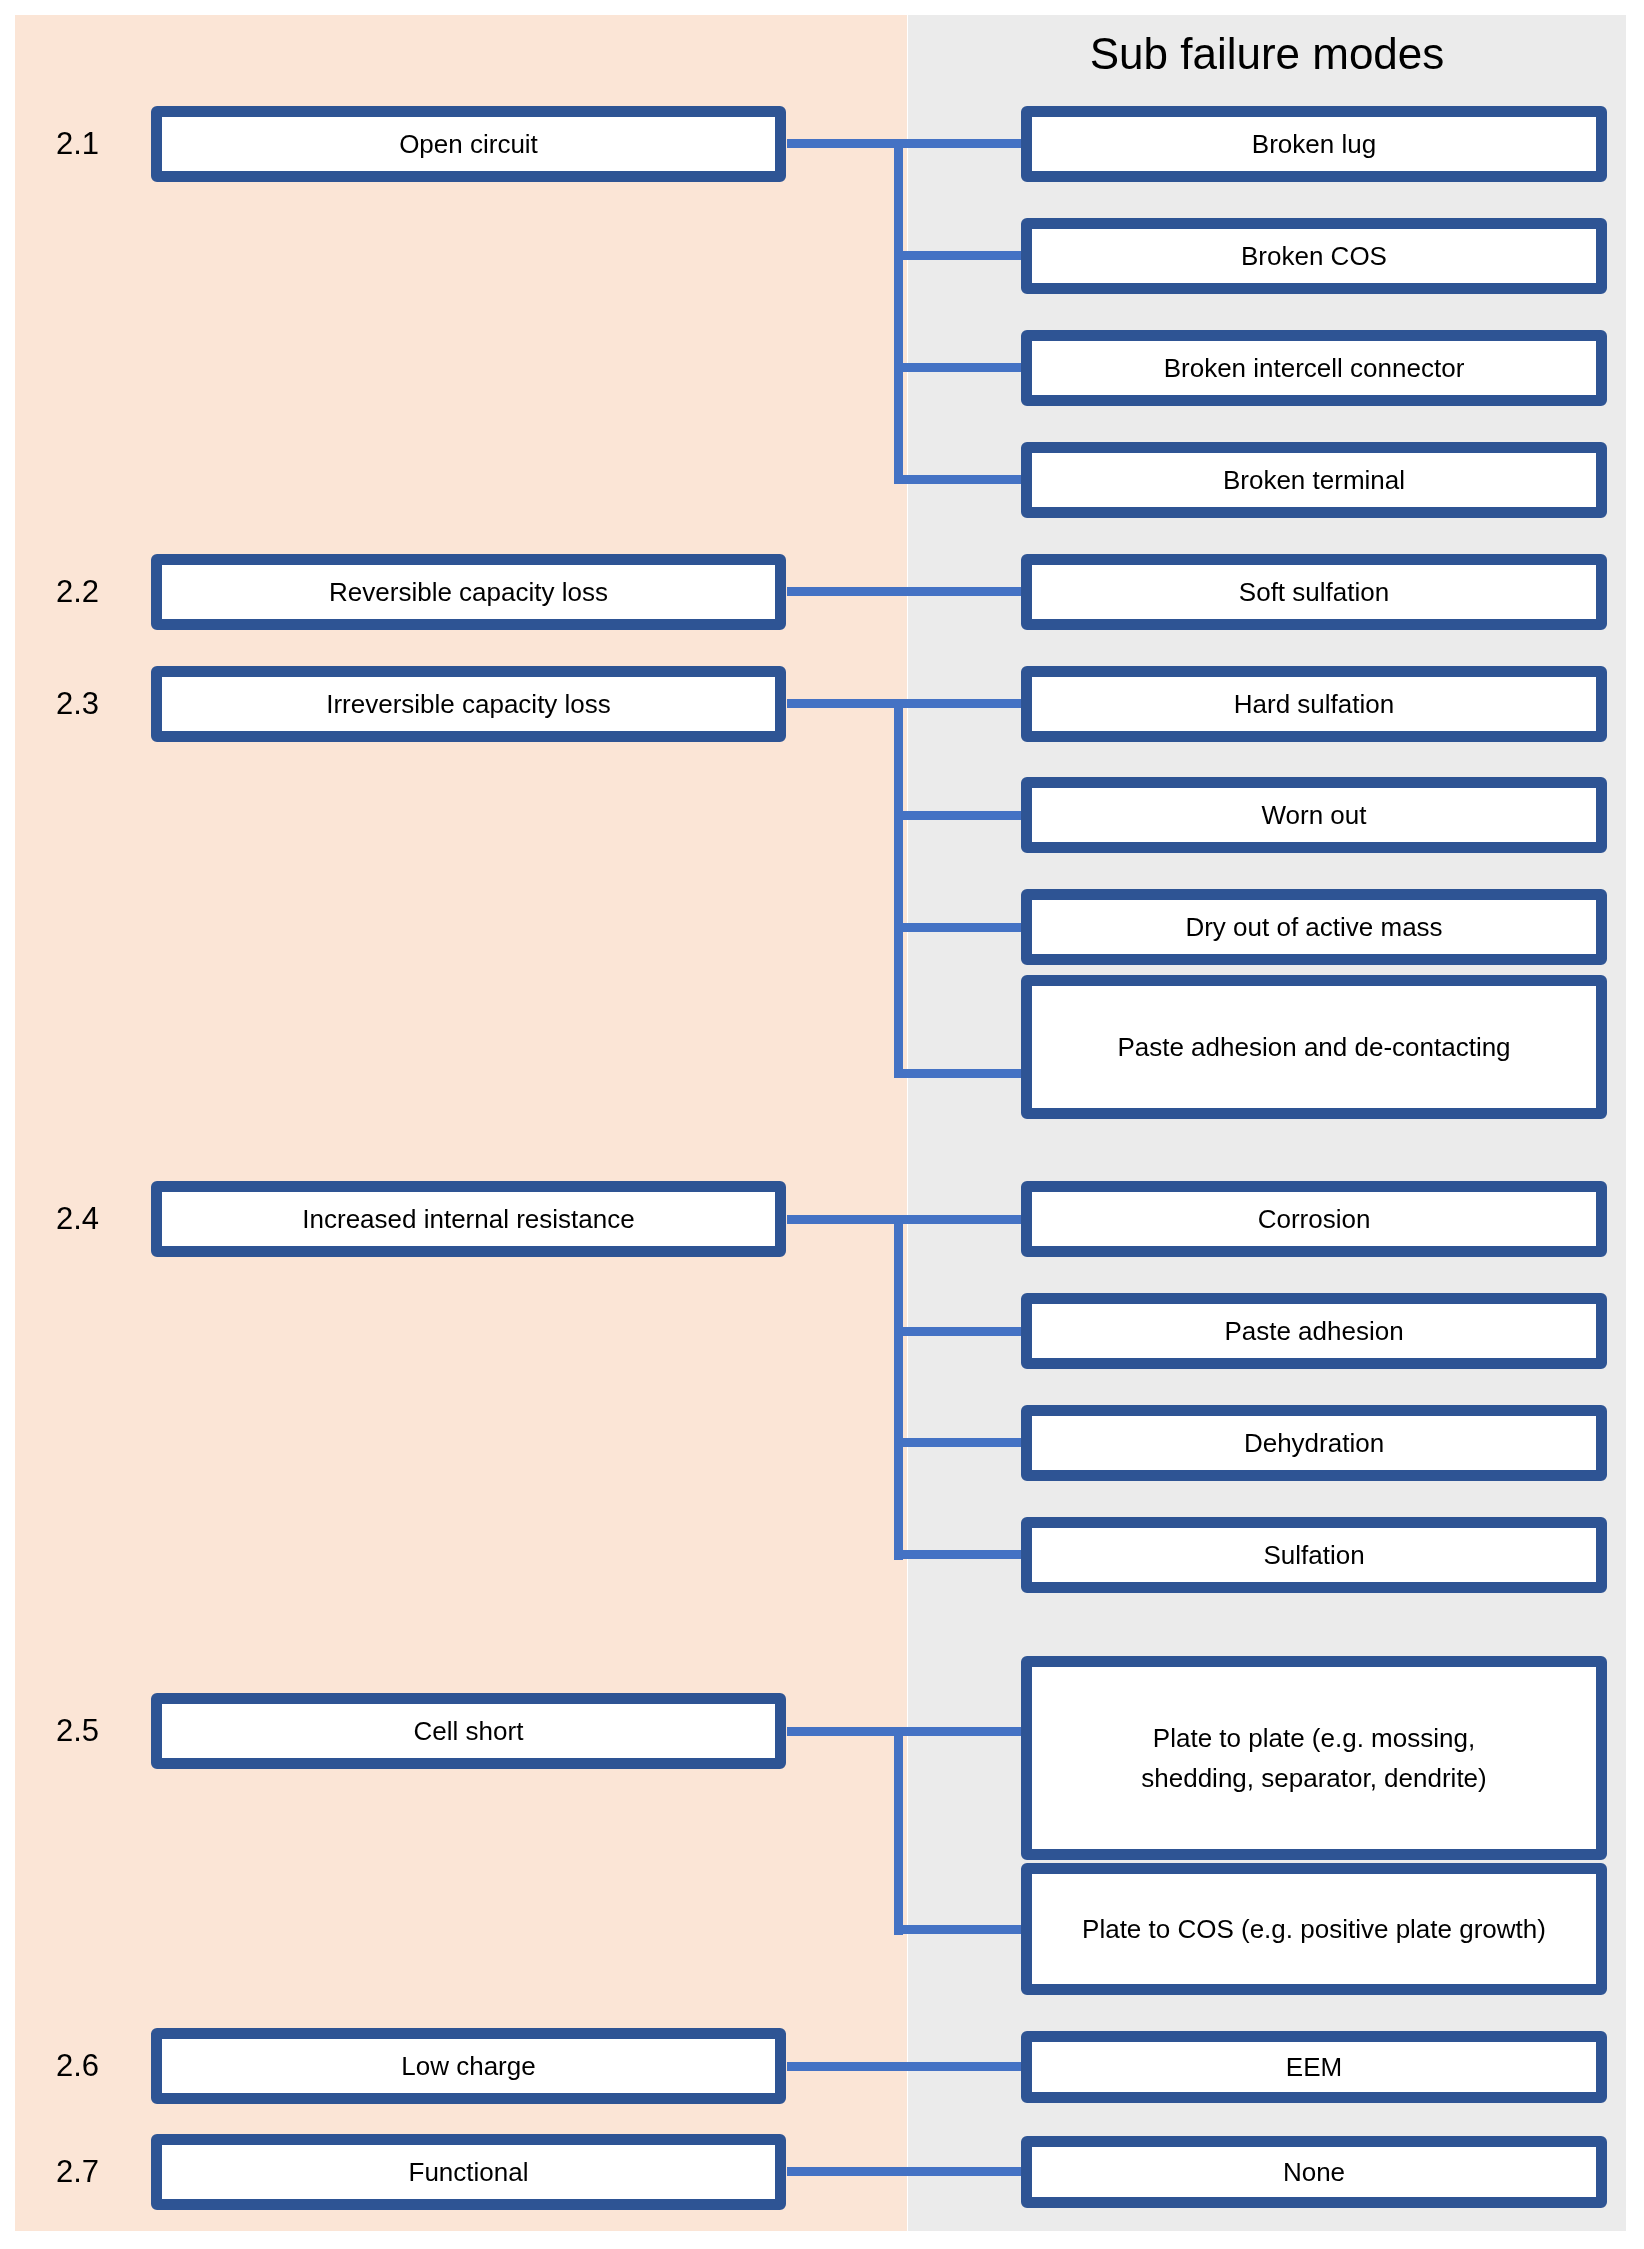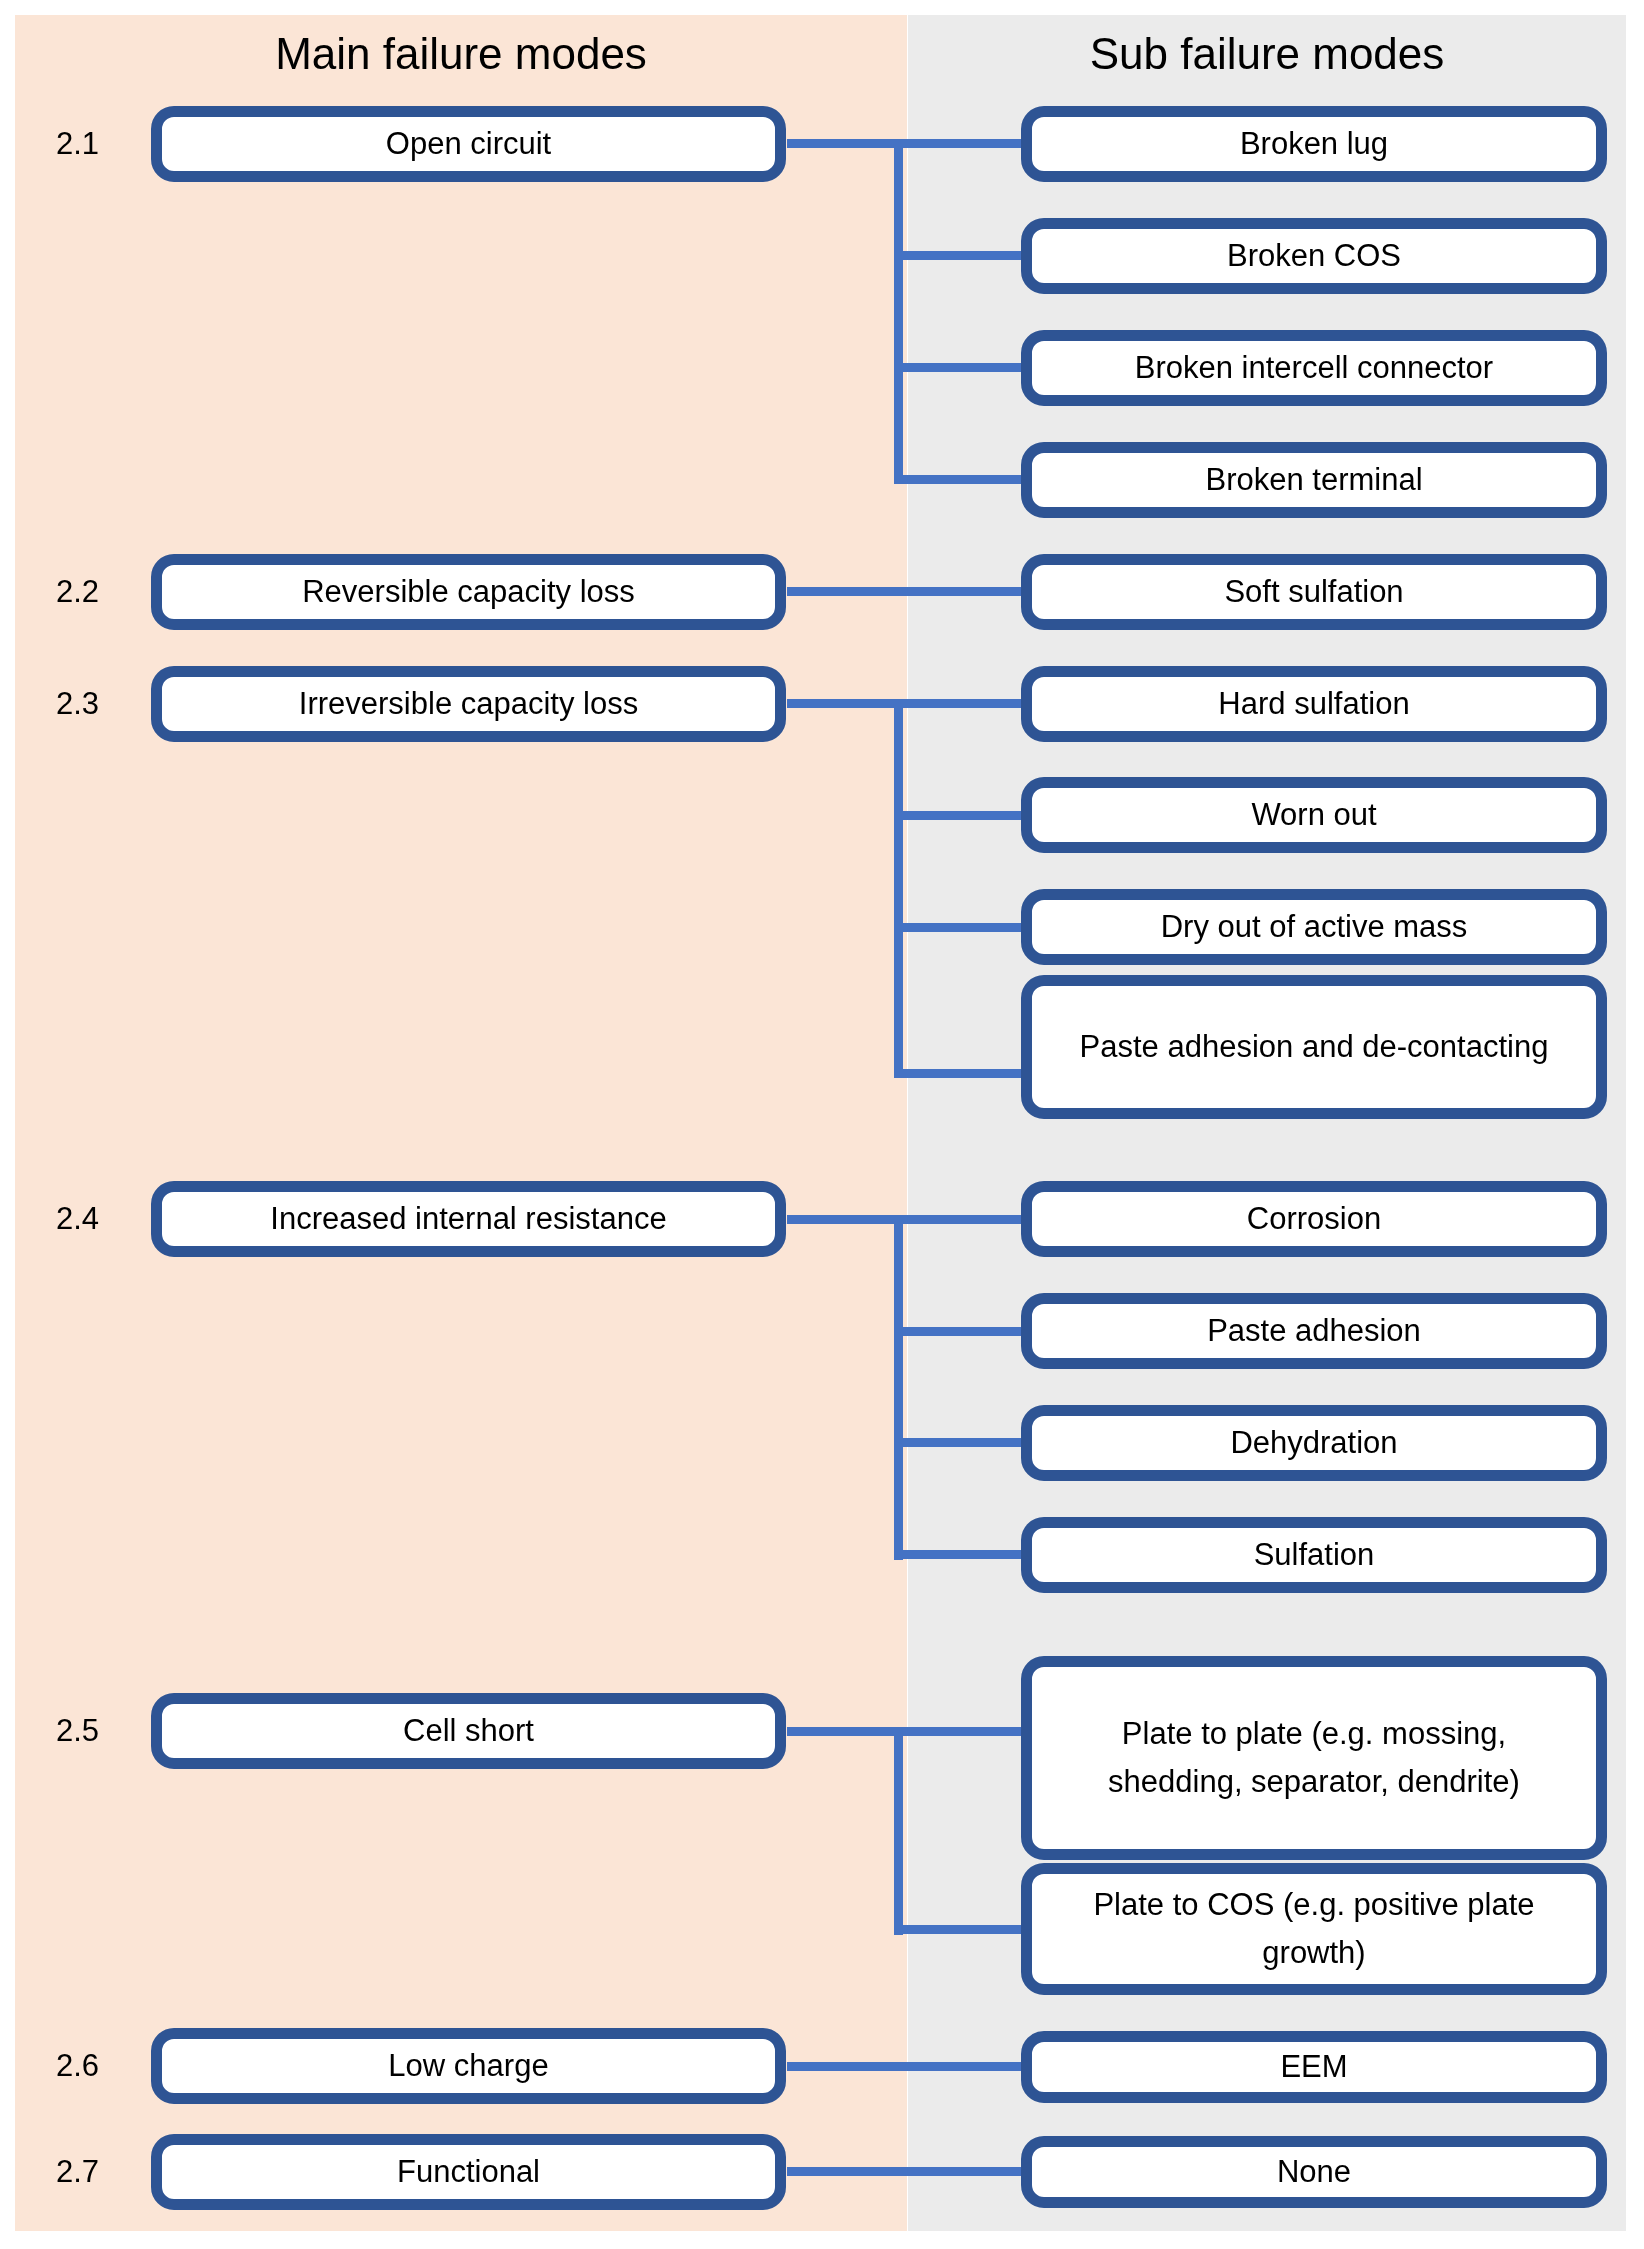--- a/index.html
+++ b/index.html
@@ -53,26 +53,26 @@
     align-items: center;
     justify-content: center;
     font-size: 31px;
     color: var(--text, #000);
   }
   .box {
     position: absolute;
     box-sizing: border-box;
     background: var(--box-fill, #fff);
     border: 11.3px solid var(--box-border, #2e5494);
-    border-radius: 23px;
+    border-radius: 6px;
     display: flex;
     align-items: center;
     justify-content: center;
     text-align: center;
-    font-size: 31px;
+    font-size: 26px;
     line-height: 1.55;
     color: var(--text, #000);
     padding: 0 12px;
   }
   .box.main-box {
     left: 151px;
     width: 635px;
     height: 76px;
   }
   .box.sub-box {
@@ -93,21 +93,20 @@
   .line.branch { left: 894px; width: 127px; }
 </style>
 </head>
 <body>
 
 <div class="canvas">
 
   <div class="panel main-col"></div>
   <div class="panel sub-col"></div>
 
-  <div class="col-header main-h">Main failure modes</div>
   <div class="col-header sub-h">Sub failure modes</div>
 
   <div class="line h stem" style="top:139px"></div>
   <div class="line h stem" style="top:587px"></div>
   <div class="line h stem" style="top:699px"></div>
   <div class="line h stem" style="top:1215px"></div>
   <div class="line h stem" style="top:1727px"></div>
   <div class="line h stem" style="top:2062px"></div>
   <div class="line h stem" style="top:2167px"></div>
 

